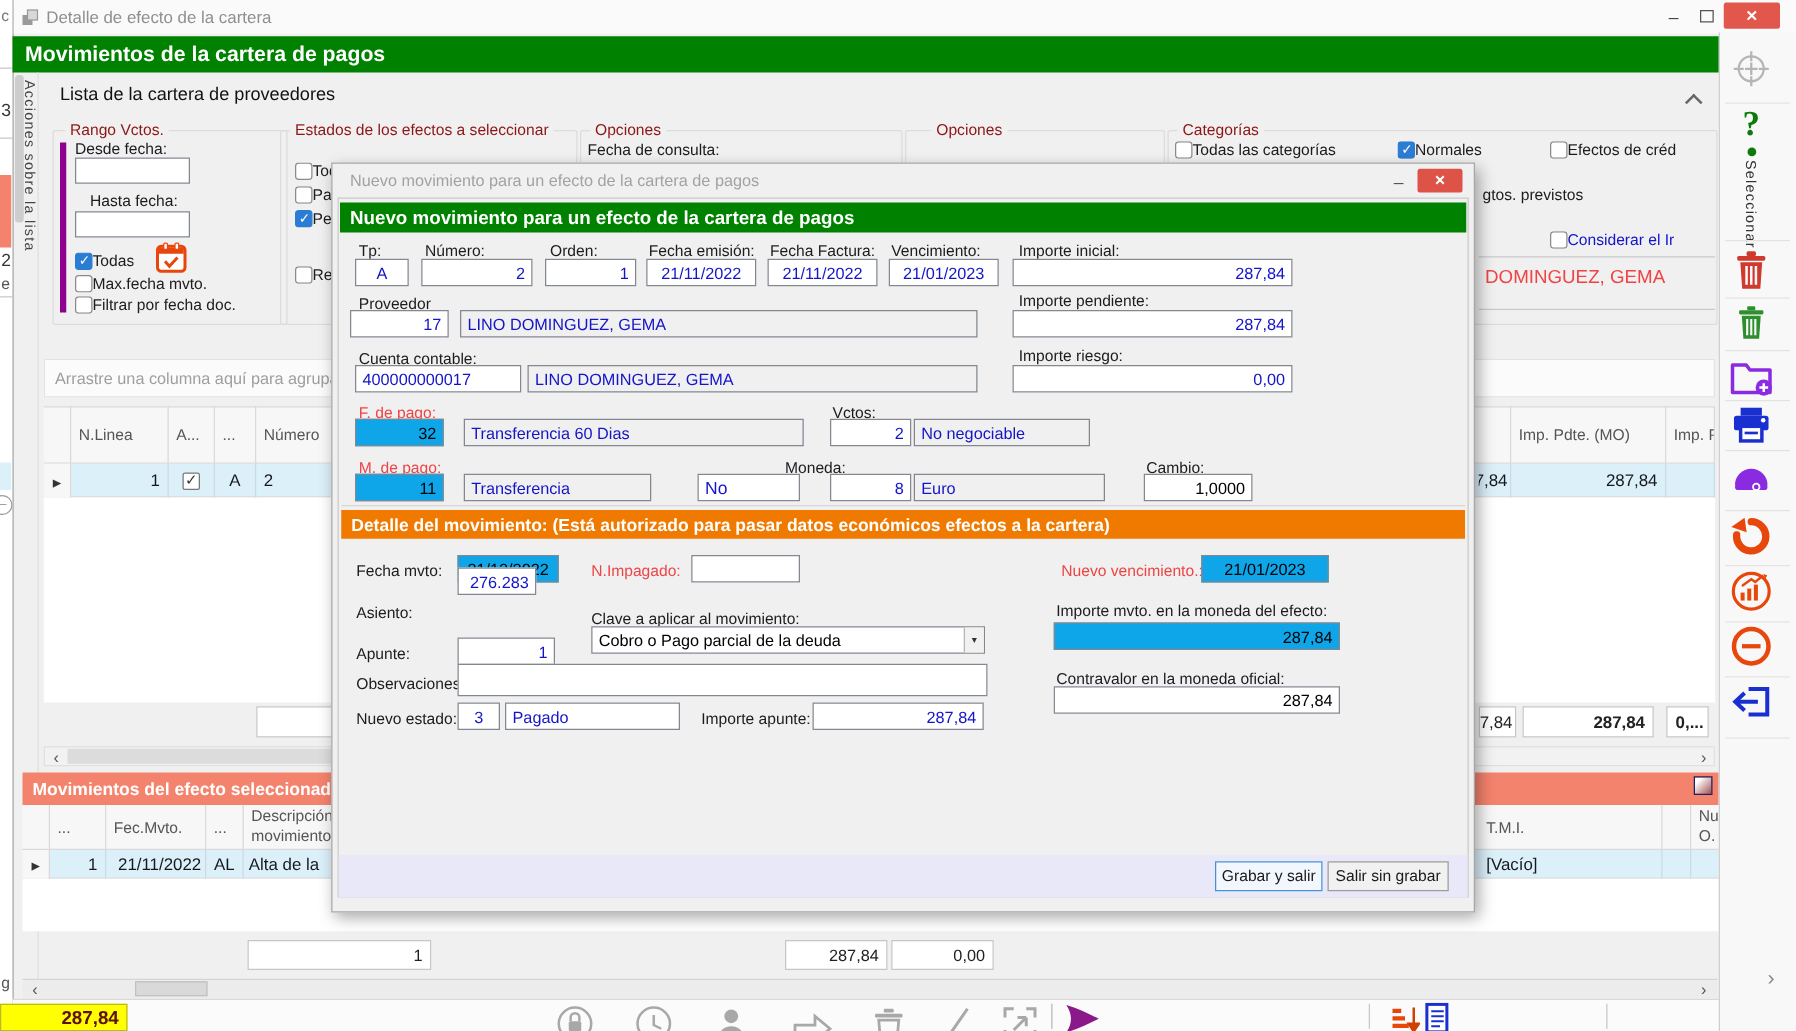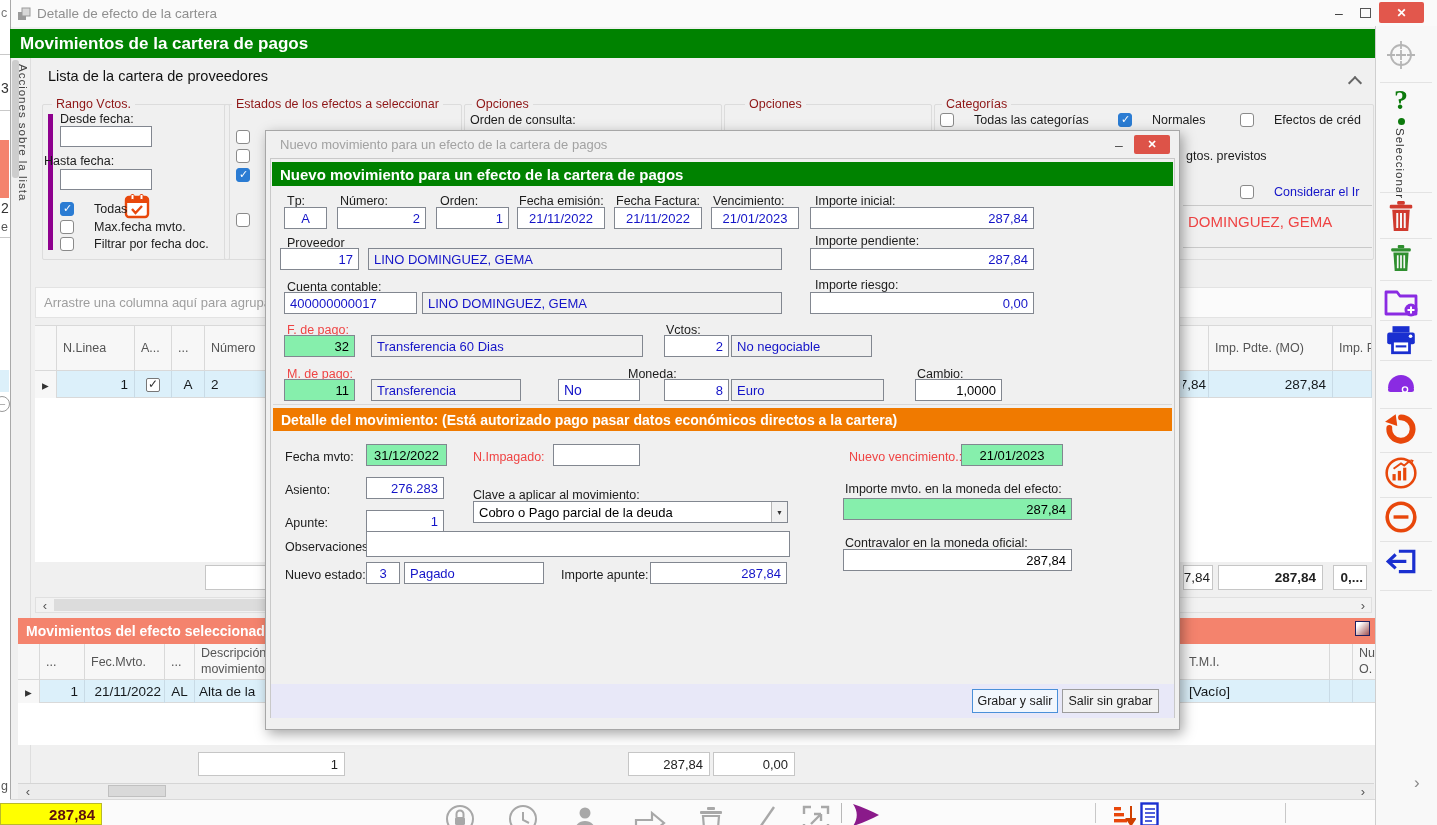--- a/index.html
+++ b/index.html
@@ -5,24 +5,24 @@
   html,body{margin:0;padding:0}
   body{width:1437px;height:825px;overflow:hidden;position:relative;background:#fff;
        font-family:"Liberation Sans",sans-serif;}
   .abs{position:absolute;box-sizing:border-box}
   .lbl{position:absolute;font-size:12.5px;color:#1c1c1c;white-space:nowrap}
   .glbl{color:#ef4444}
   .fld{position:absolute;background:#fff;border:1px solid #828790;color:#1414C8;font-size:13px;
        display:flex;align-items:center;padding:0 5px;box-sizing:border-box;white-space:nowrap;overflow:hidden}
   .right{justify-content:flex-end}
   .center{justify-content:center;padding:0 1px}
-  .yel{background:#86efac;color:#000}
+  .yel{background:#0ea5e9;color:#000}
   .ro{background:#f0f0f0}
   .blk{color:#000}
-  .cbrow{position:absolute;display:flex;align-items:center;gap:20px;font-size:12.5px;color:#1c1c1c;white-space:nowrap;overflow:hidden}
+  .cbrow{position:absolute;display:flex;align-items:center;gap:0;font-size:12.5px;color:#1c1c1c;white-space:nowrap;overflow:hidden}
   .cbx{width:14px;height:14px;border:1px solid #8a8a8a;border-radius:3px;background:#fff;flex:0 0 auto;position:relative;box-sizing:border-box}
   .cbx.on{background:#2B7CD3;border-color:#2B7CD3}
   .cbx.on::after{content:"✓";position:absolute;left:2px;top:-1px;color:#fff;font-size:11px}
   .cbx.gray{border-color:#777;border-radius:2px}
   .cbx.gray::after{content:"✓";position:absolute;left:1px;top:-2px;color:#333;font-size:12px}
   .grp{position:absolute;border:1px solid #dcdcdc;border-radius:2px}
   .gtit{position:absolute;background:#f0f0f0;padding:0 4px;font-size:12.5px;color:#8E1616;white-space:nowrap}
   .vtext{writing-mode:vertical-rl;font-size:11.5px;color:#444;letter-spacing:1px;white-space:nowrap}
   .line{position:absolute;background:#c9c9c9}
   .hcell{position:absolute;border-right:1px solid #d9d9d9;font-size:12.5px;color:#555;
@@ -90,21 +90,21 @@
 <div class="grp" style="left:464px;top:104px;width:256px;height:154px;z-index:4"></div>
 <span class="gtit" style="left:472px;top:97px;z-index:5">Opciones</span>
 <div class="grp" style="left:724px;top:104px;width:206px;height:154px;z-index:4"></div>
 <span class="gtit" style="left:745px;top:97px;z-index:5">Opciones</span>
 <div class="grp" style="left:934px;top:104px;width:438px;height:154px;z-index:4"></div>
 <span class="gtit" style="left:942px;top:97px;z-index:5">Categorías</span>
 
 <div class="abs" style="left:48px;top:114px;width:5px;height:136px;background:#8E008E;z-index:5"></div>
 <span class="lbl" style="left:60px;top:112px;z-index:5">Desde fecha:</span>
 <div class="fld" style="left:60px;top:126px;width:92px;height:21px;z-index:5"></div>
-<span class="lbl" style="left:44px;top:154px;z-index:5">Hasta fecha:</span>
+<span class="lbl" style="left:72px;top:154px;z-index:5">Hasta fecha:</span>
 <div class="fld" style="left:60px;top:169px;width:92px;height:21px;z-index:5"></div>
 <span class="abs" style="left:124px;top:193px;z-index:5">
   <svg width="26" height="26" viewBox="0 0 26 26">
     <rect x="2" y="4" width="22" height="20" rx="3" fill="#fff" stroke="#e8470b" stroke-width="2.4"></rect>
     <rect x="3" y="5" width="20" height="5" fill="#e8470b"></rect>
     <rect x="7" y="1.5" width="3" height="5" rx="1" fill="#fff" stroke="#e8470b"></rect>
     <rect x="16" y="1.5" width="3" height="5" rx="1" fill="#fff" stroke="#e8470b"></rect>
     <path d="M8 16l3.5 4 6.5-7" fill="none" stroke="#e8470b" stroke-width="2.4"></path>
   </svg>
 </span>
@@ -131,21 +131,21 @@
 </div>
 <div class="cbrow" style="left:236px;top:168px;z-index:5">
   <span class="cbx on"></span>
   <span>Pendientes</span>
 </div>
 <div class="cbrow" style="left:236px;top:213px;z-index:5">
   <span class="cbx"></span>
   <span>Refundidos</span>
 </div>
 
-<span class="lbl" style="left:470px;top:113px;z-index:5">Orden de consulta:</span>
+<span class="lbl" style="left:470px;top:113px;z-index:5">Fecha de consulta:</span>
 
 <div class="cbrow" style="left:940px;top:113px;z-index:5">
   <span class="cbx"></span>
   <span>Todas las categorías</span>
 </div>
 <div class="cbrow" style="left:1118px;top:113px;z-index:5">
   <span class="cbx on"></span>
   <span>Normales</span>
 </div>
 <div class="cbrow" style="left:1240px;top:113px;width:132px;z-index:5">
@@ -453,32 +453,32 @@
 <span class="lbl" style="left:917px;top:367px;z-index:12">Cambio:</span>
 <div class="fld right yel" style="left:284px;top:379px;width:71px;height:22px;z-index:12">11</div>
 <div class="fld ro" style="left:371px;top:379px;width:150px;height:22px;z-index:12">Transferencia</div>
 <div class="fld" style="left:558px;top:379px;width:82px;height:22px;font-size:14px;z-index:12">No</div>
 <div class="fld right" style="left:664px;top:379px;width:65px;height:22px;z-index:12">8</div>
 <div class="fld ro" style="left:731px;top:379px;width:153px;height:22px;z-index:12">Euro</div>
 <div class="fld right blk" style="left:915px;top:379px;width:87px;height:22px;z-index:12">1,0000</div>
 
 <div class="line" style="left:273px;top:404px;width:899px;height:1px;background:#d8d8d8;z-index:12"></div>
 <div class="banner" style="left:273px;top:408px;width:899px;height:23px;background:#F07A00;font-size:14px;z-index:12">
-  <span style="margin-left:8px">Detalle del movimiento: (Está autorizado pago pasar datos económicos directos a la cartera)</span>
+  <span style="margin-left:8px">Detalle del movimiento: (Está autorizado para pasar datos económicos efectos a la cartera)</span>
 </div>
 
 <span class="lbl" style="left:285px;top:450px;z-index:12">Fecha mvto:</span>
 <div class="fld center yel" style="left:366px;top:444px;width:81px;height:22px;z-index:12">31/12/2022</div>
 <span class="lbl glbl" style="left:473px;top:450px;z-index:12">N.Impagado:</span>
 <div class="fld" style="left:553px;top:444px;width:87px;height:22px;z-index:12"></div>
 <span class="lbl glbl" style="left:849px;top:450px;z-index:12">Nuevo vencimiento.:</span>
 <div class="fld center yel" style="left:961px;top:444px;width:102px;height:22px;z-index:12">21/01/2023</div>
 
 <span class="lbl" style="left:285px;top:483px;z-index:12">Asiento:</span>
-<div class="fld right" style="left:366px;top:477px;width:78px;height:22px;z-index:12">276.283</div>
+<div class="fld right" style="left:366px;top:454px;width:63px;height:22px;z-index:12">276.283</div>
 <span class="lbl" style="left:473px;top:488px;z-index:12">Clave a aplicar al movimiento:</span>
 <span class="lbl" style="left:845px;top:482px;z-index:12">Importe mvto. en la moneda del efecto:</span>
 
 <span class="lbl" style="left:285px;top:516px;z-index:12">Apunte:</span>
 <div class="fld right" style="left:366px;top:510px;width:78px;height:22px;z-index:12">1</div>
 <div class="fld blk" style="left:473px;top:501px;width:315px;height:22px;padding-right:18px;z-index:12">
   <span>Cobro o Pago parcial de la deuda</span>
 </div>
 <div class="abs" style="left:771px;top:502px;width:16px;height:20px;background:#f1f1f1;border-left:1px solid #b5b5b5;display:flex;align-items:center;justify-content:center;font-size:7px;color:#333;z-index:13">▼</div>
 <div class="fld right yel" style="left:843px;top:498px;width:229px;height:22px;z-index:12">287,84</div>

